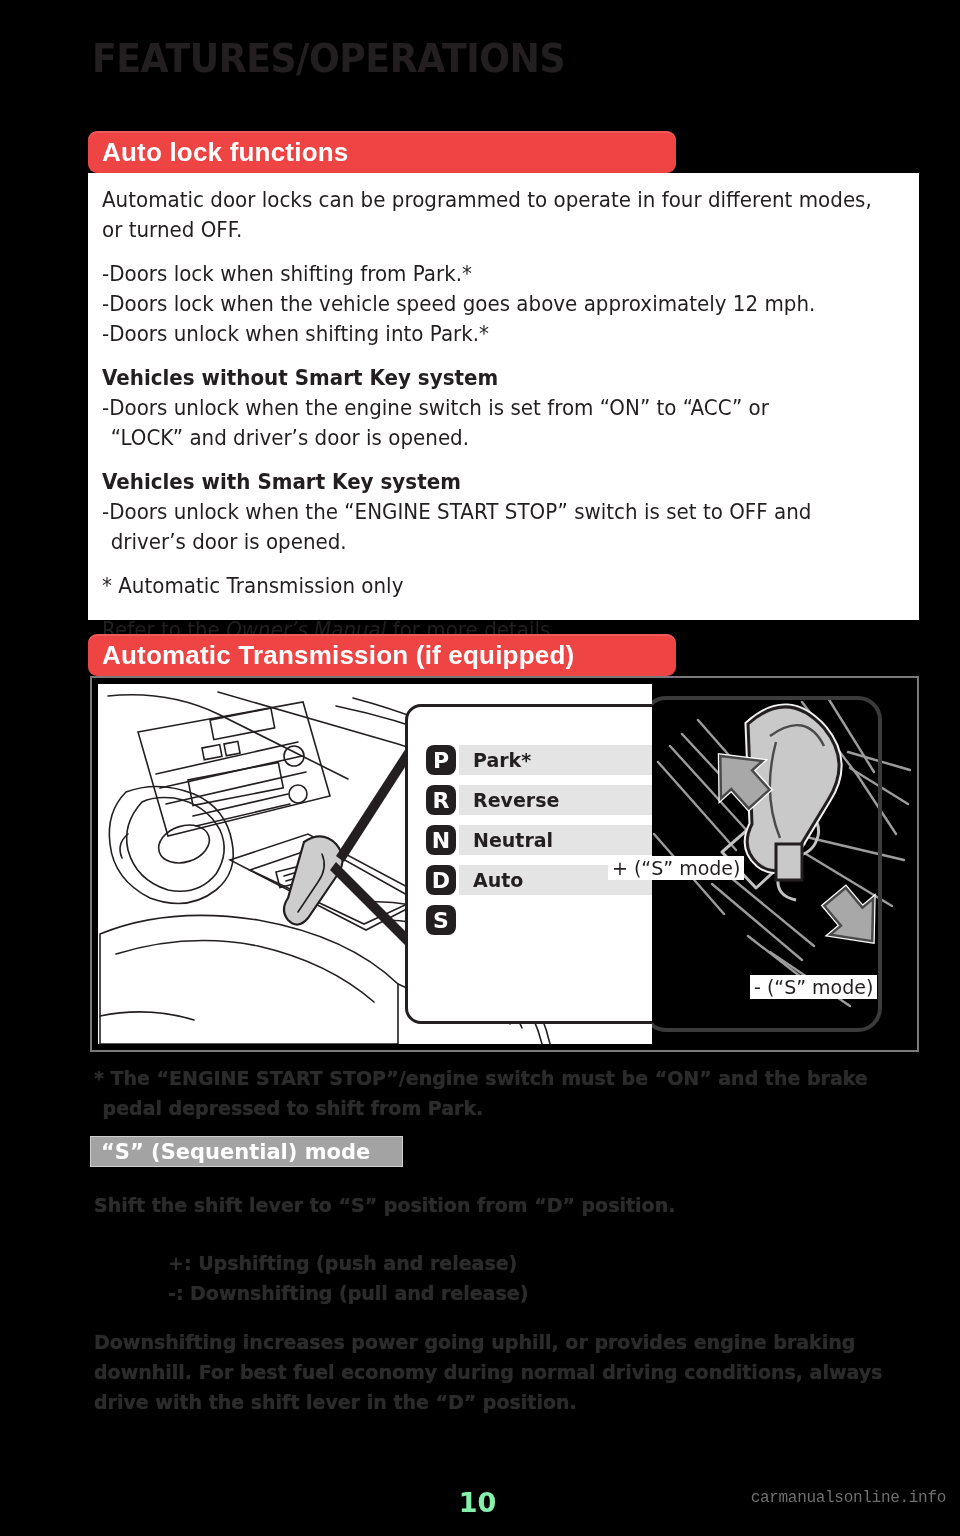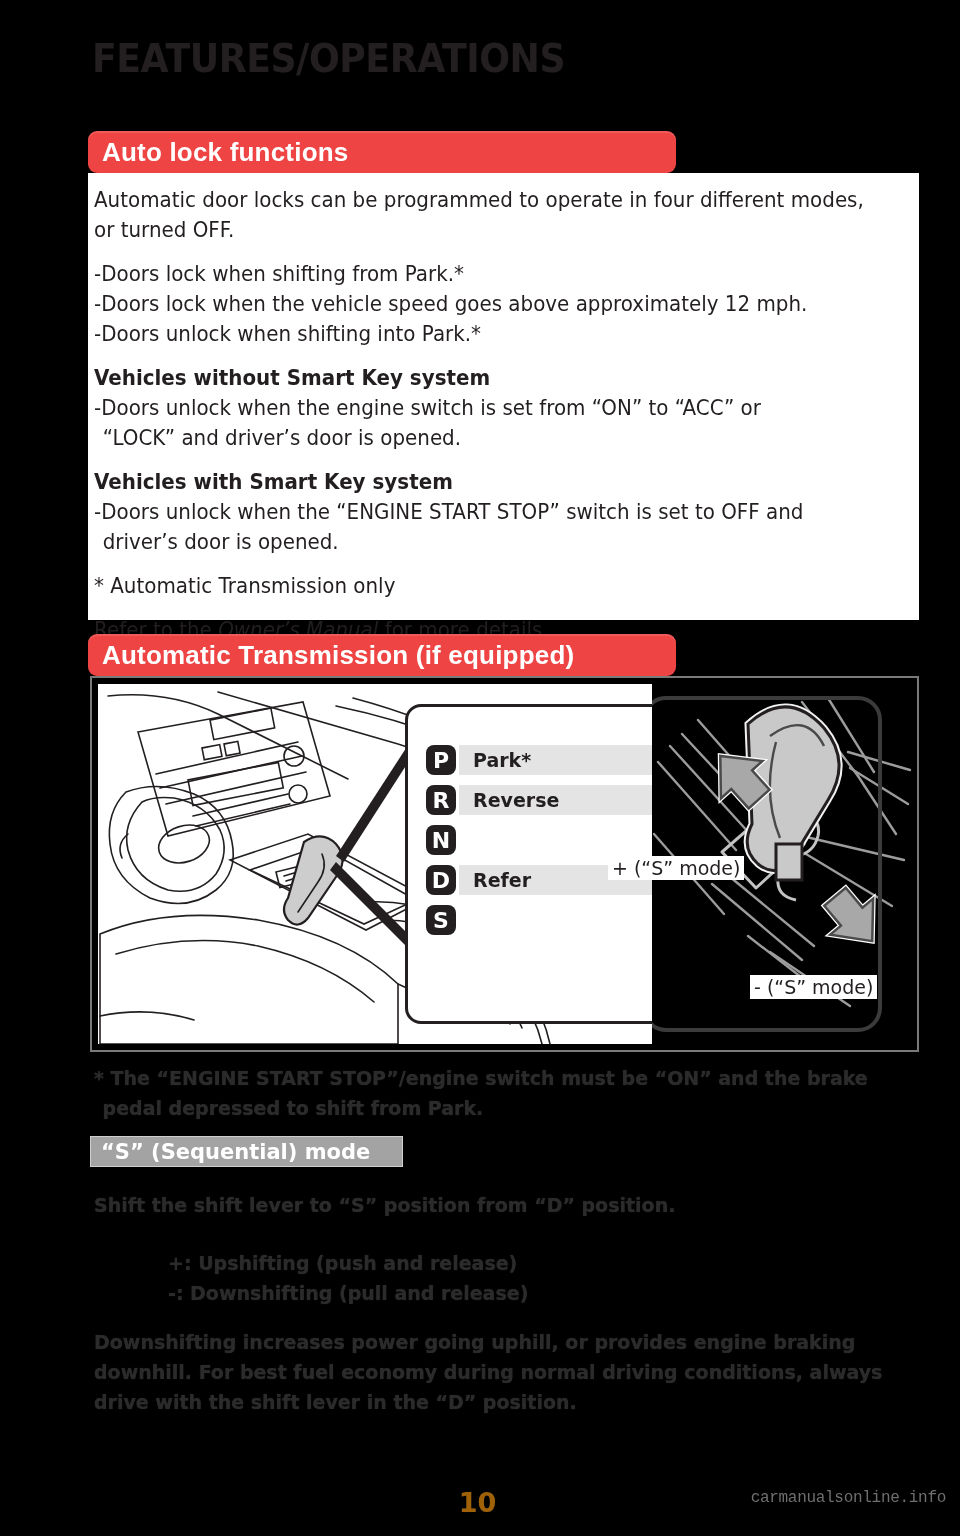--- a/index.html
+++ b/index.html
@@ -38,21 +38,21 @@
   }
   #hdr-autolock{left:88px;top:131px;width:588px;height:42px;}
   #hdr-transmission{left:88px;top:634px;width:588px;height:42px;}
 
   
   #autolock-panel{
     position:absolute;
     left:88px;top:173px;width:831px;height:447px;
     background:#ffffff;
     box-sizing:border-box;
-    padding:12px 16px 0 6px;
+    padding:12px 16px 0 14px;
   }
   .body-text{
     color:#231f20;
     font-size:20.5px;
     line-height:30px;
     font-family:"DejaVu Sans", sans-serif;
     transform:scaleX(0.97);transform-origin:left top;
   }
   .body-text p{margin:0;}
   .body-text .para{margin-bottom:14px;}
@@ -155,21 +155,21 @@
     color:#ffffff;font-weight:bold;font-size:21px;
     display:flex;align-items:center;padding-left:10px;
     font-family:"DejaVu Sans", sans-serif;
     text-align:center;
   }
 
   
   #page-number{
     position:absolute;left:0;right:5px;top:1487px;
     text-align:center;
-    color:#a16207;font-size:27px;font-weight:bold;
+    color:#86efac;font-size:27px;font-weight:bold;
     font-family:"DejaVu Sans", sans-serif;
     text-shadow:0 0 1px #2b2b2b;
   }
   #watermark{
     position:absolute;right:14px;top:1489px;
     color:#6f6f6f;font-size:16px;
     font-family:Liberation Mono, monospace;
     letter-spacing:-0.3px;
   }
 </style>
@@ -277,25 +277,26 @@
         <div class="gear-label">Park*</div>
       </div>
 
       <div class="gear-row">
         <div class="gear-badge">R</div>
         <div class="gear-label">Reverse</div>
       </div>
 
       <div class="gear-row">
         <div class="gear-badge">N</div>
+        <div class="gear-label">Neutral</div>
       </div>
 
       <div class="gear-row">
         <div class="gear-badge">D</div>
-        <div class="gear-label">Refer</div>
+        <div class="gear-label">Auto</div>
       </div>
 
       <div class="gear-row">
         <div class="gear-badge">S</div>
       </div>
     </div>
   </div>
 
   <div id="gate-panel">
     <div id="gate-frame"></div>

